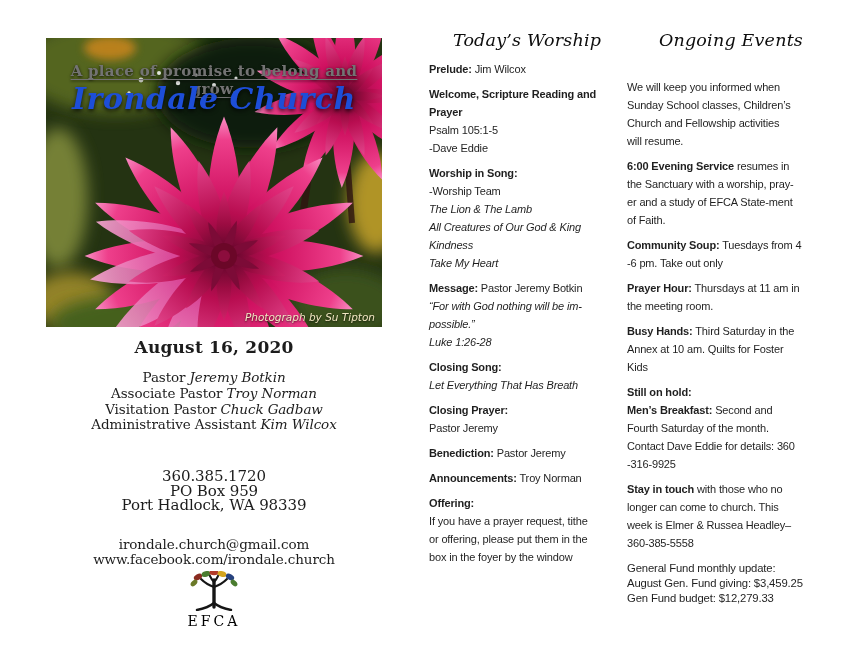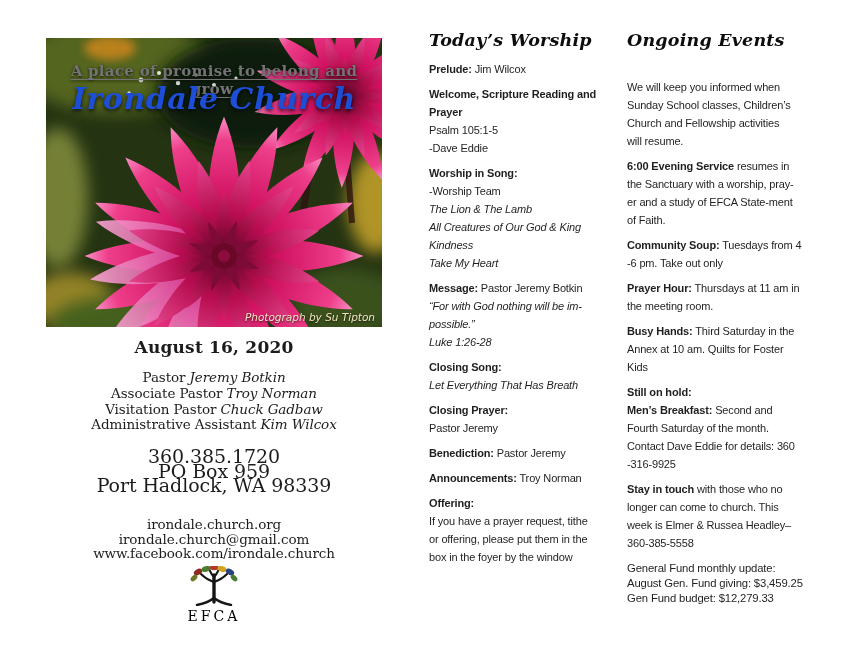--- a/index.html
+++ b/index.html
@@ -16,31 +16,31 @@
     text-decoration:underline;text-underline-offset:3px;
     text-shadow:0 1px 3px rgba(0,0,0,.85);}
   .overlay-church{position:absolute;left:0;top:43px;width:100%;text-align:center;
     color:#1d4ed8;font-weight:bold;font-style:italic;font-size:30px;letter-spacing:.5px;
     text-shadow:0 2px 4px rgba(0,0,0,.8);}
   .photo-credit{position:absolute;right:7px;bottom:4px;color:#f2e7c2;
     font-style:italic;font-size:10.5px;font-family:"DejaVu Sans",sans-serif;
     text-shadow:0 1px 2px rgba(0,0,0,.7);}
   .date-line{margin-top:10px;font-size:17px;font-weight:bold;letter-spacing:.2px;}
   .staff{margin-top:13px;font-size:13.5px;line-height:15.8px;letter-spacing:-.1px;}
-  .contact{margin-top:16px;font-size:19px;line-height:14.4px;letter-spacing:-.1px;}
+  .contact{margin-top:36px;font-size:15px;line-height:14.4px;letter-spacing:-.1px;}
   .links{margin-top:25px;font-size:13.5px;line-height:14.4px;letter-spacing:-.1px;}
   .efca{margin-top:5px;}
   .efca-label{font-size:14px;letter-spacing:3px;color:#000000;margin-top:-2px;}
 
   
   .col{position:absolute;top:30px;}
   .mid-col{left:429px;width:196px;}
   .right-col{left:627px;width:208px;}
-  .col h2{margin:0 0 10px;text-align:left;font-family:"DejaVu Serif","Liberation Serif",serif;
-          font-weight:bold;font-style:italic;font-size:17.5px;color:#0d0d0d;letter-spacing:.2px;}
+  .col h2{margin:0 0 10px;text-align:center;font-family:"DejaVu Serif","Liberation Serif",serif;
+          font-weight:normal;font-style:italic;font-size:17.5px;color:#0d0d0d;letter-spacing:.2px;}
   .col p{margin:0 0 7px;font-size:11px;line-height:18px;letter-spacing:-.15px;
          white-space:pre-line;color:#1f1f1f;}
   .col p b{font-weight:bold;}
   .col p i{font-style:italic;}
   .small-note{font-size:11.3px !important;line-height:15px !important;margin-top:9px !important;color:#262626;}
 </style>
 </head>
 <body>
 
 <div class="page">
@@ -224,21 +224,20 @@
       <div><span>Administrative Assistant </span><i>Kim Wilcox</i></div>
     </div>
 
     <div class="contact">
       <div>360.385.1720</div>
       <div>PO Box 959</div>
       <div>Port Hadlock, WA 98339</div>
     </div>
 
     <div class="links">
-      <div>irondale.church.org</div>
       <div>irondale.church@gmail.com</div>
       <div>www.facebook.com/irondale.church</div>
     </div>
 
     <div class="efca">
       <svg width="60" height="40" viewBox="0 0 60 40">
         <g stroke="#161616" fill="none" stroke-linecap="round">
           <path d="M30,36 L30,9" stroke-width="3.4"></path>
           <path d="M30,32 C25,36 18,38 13,39" stroke-width="2.4"></path>
           <path d="M30,32 C35,36 42,38 47,39" stroke-width="2.4"></path>

